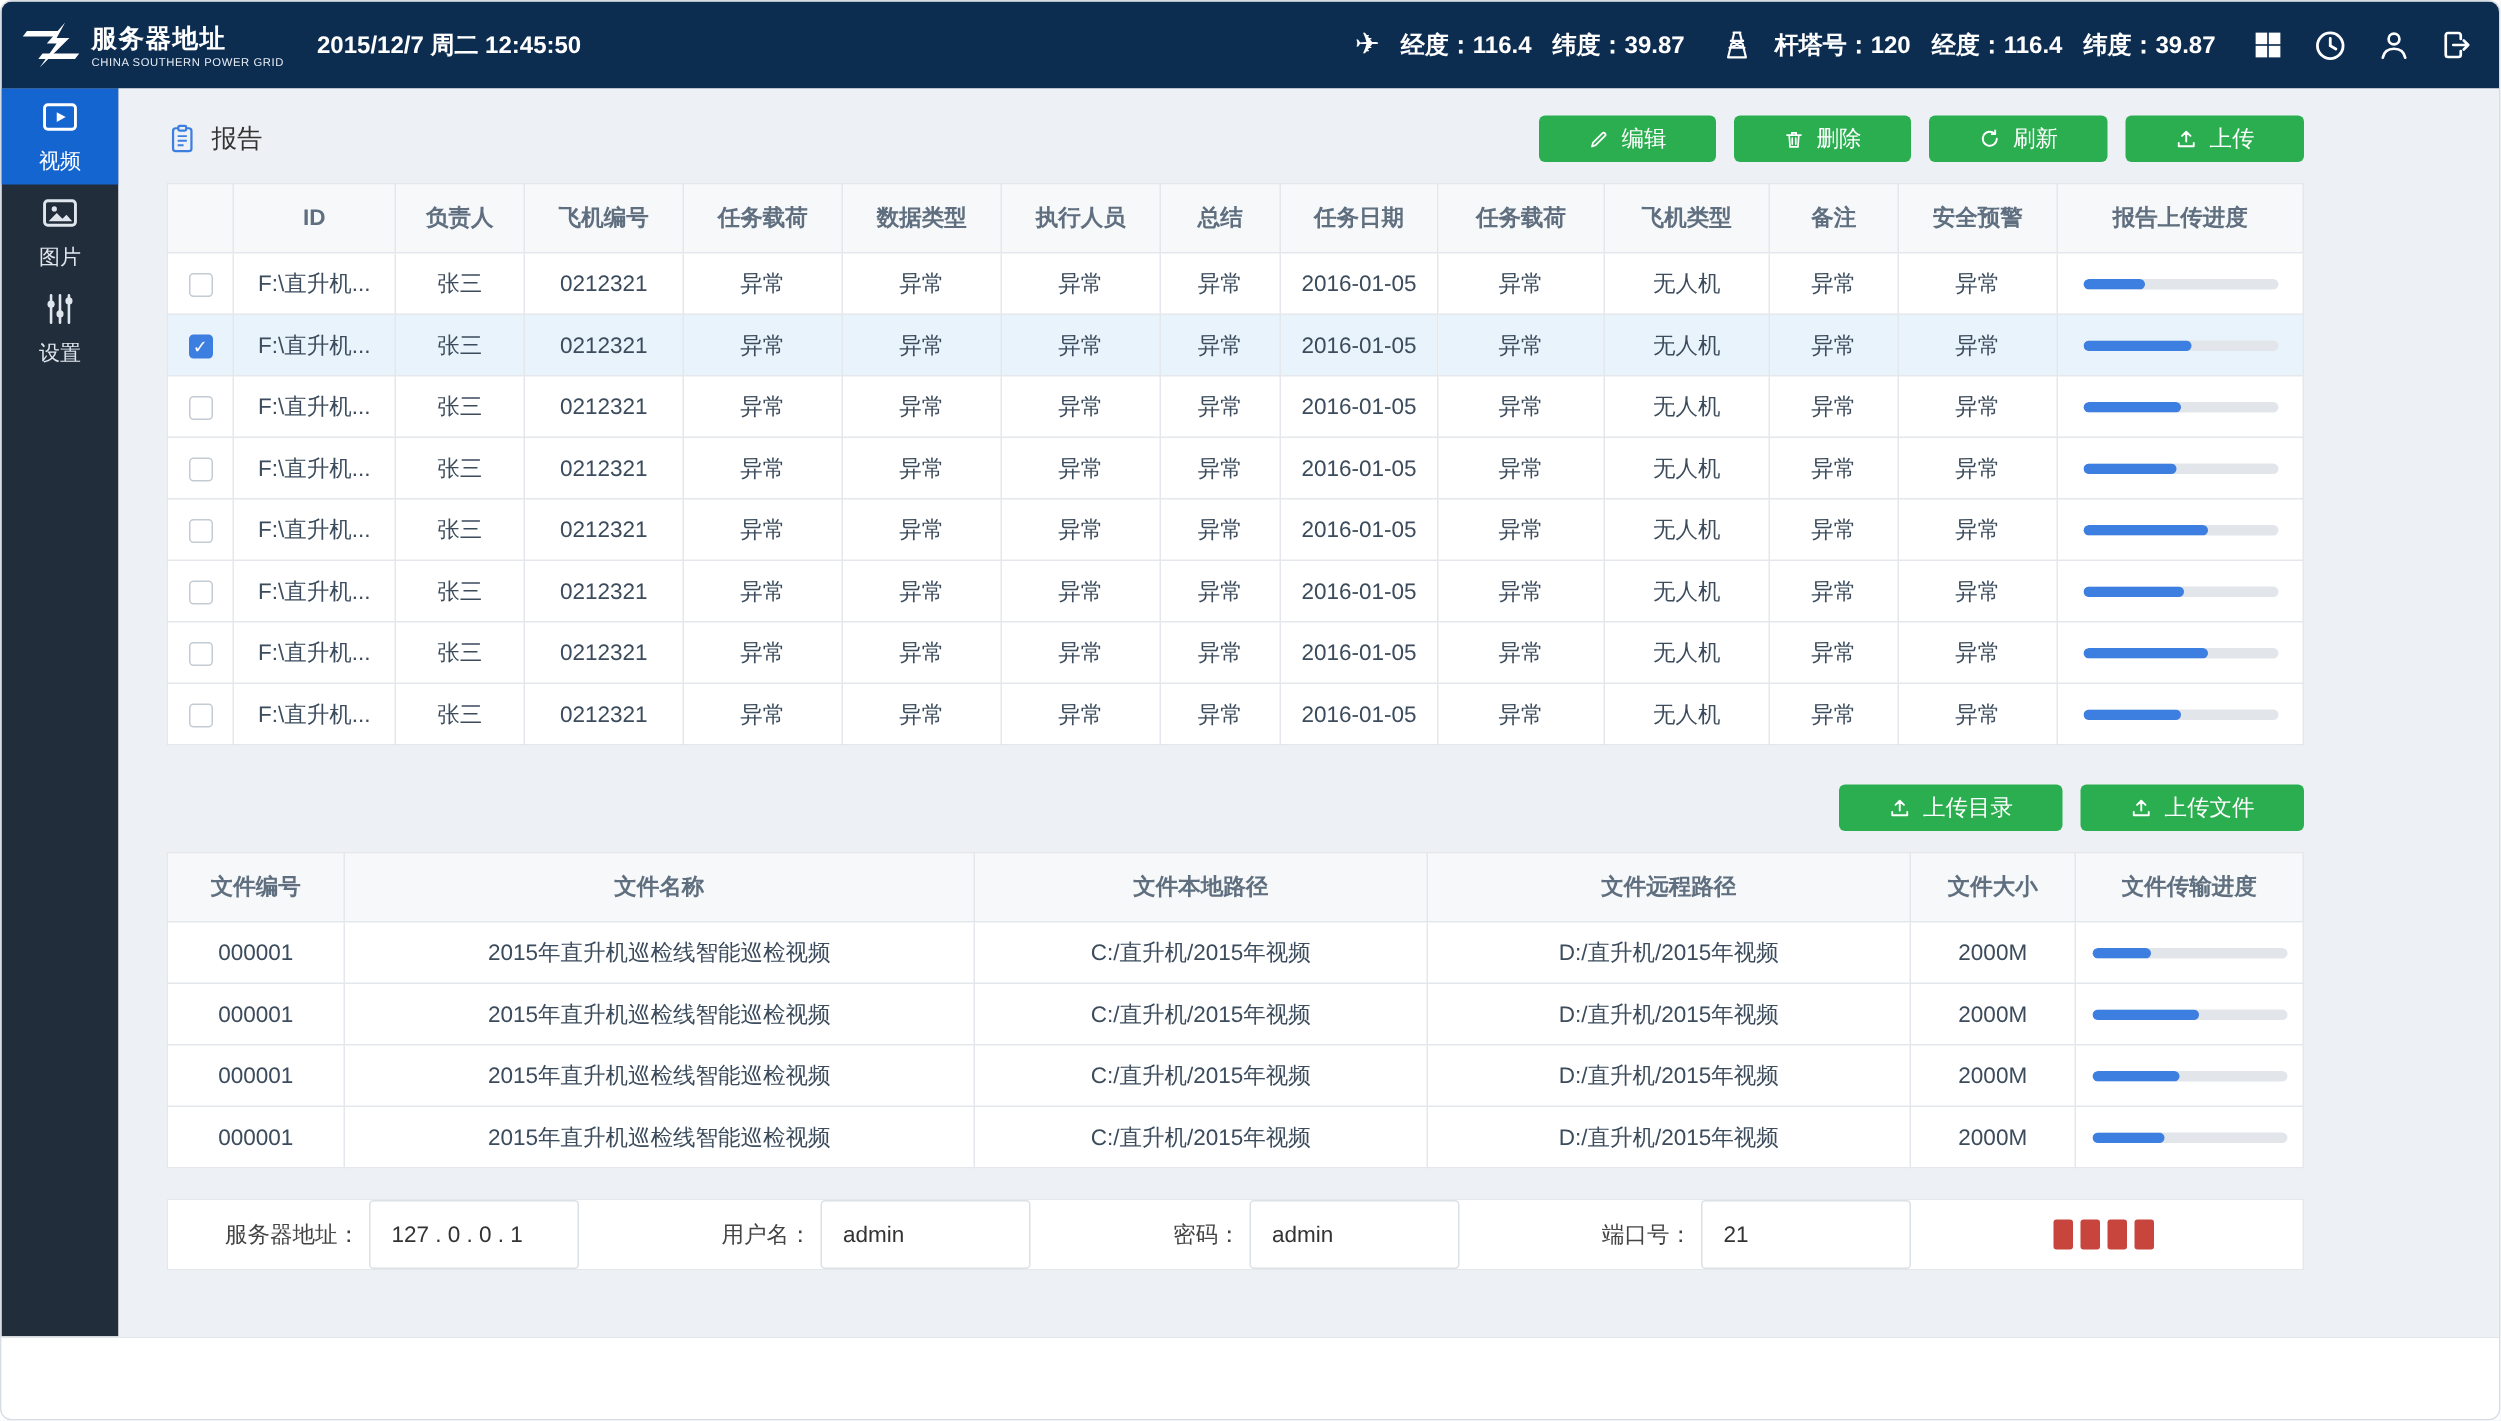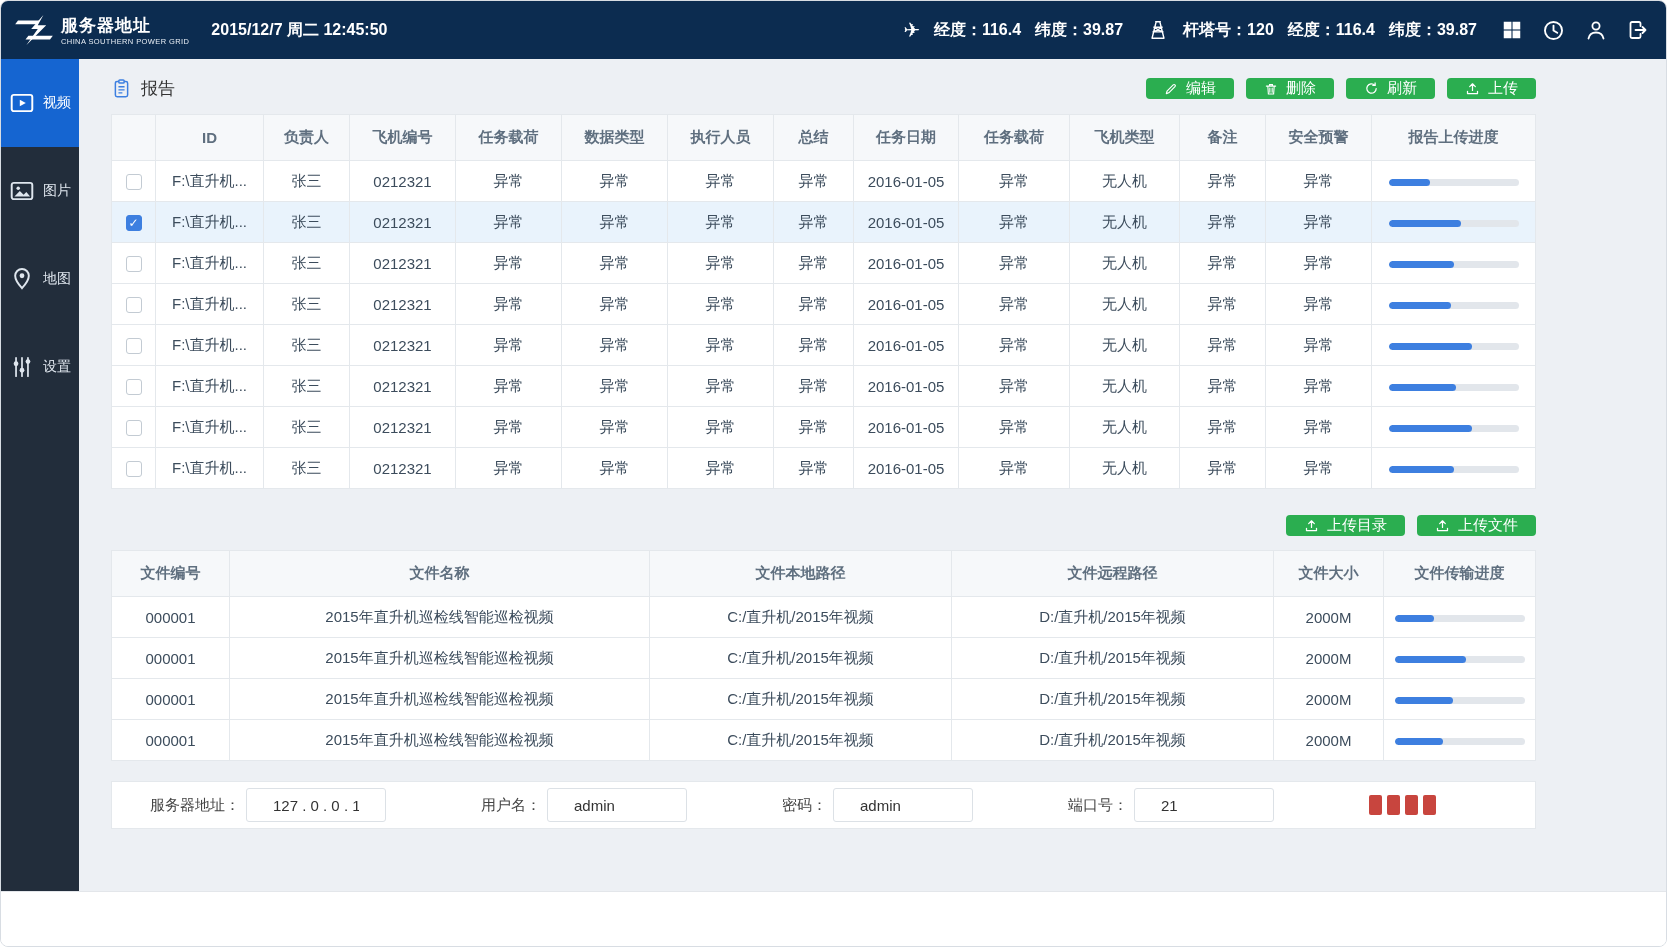--- a/index.html
+++ b/index.html
@@ -16,49 +16,49 @@
   .top-right{margin-left:auto;display:flex;align-items:center;gap:24px;font-size:16px;font-weight:700}
   .pos-group{display:flex;align-items:center;gap:14px}
   .glyph-icon{font-size:20px;line-height:1}
   .kv{white-space:nowrap}
   .top-icons{display:flex;align-items:center;gap:18px}
   .tb-icon{display:inline-flex;cursor:pointer;color:#fff}
 
   
   .app-body{display:flex;height:832px;flex:0 0 auto}
   .sidebar{width:78px;background:#222d3b;display:flex;flex-direction:column;flex:0 0 auto}
-  .side-item{height:88px;display:flex;flex-direction:row;align-items:center;justify-content:center;gap:8px;color:#dfe6ee;font-size:14px;cursor:pointer}
+  .side-item{height:64px;display:flex;flex-direction:column;align-items:center;justify-content:center;gap:8px;color:#dfe6ee;font-size:14px;cursor:pointer}
   .side-item.active{background:#1565d1;color:#fff}
 
   .main{flex:1;background:#edf0f4;padding:18px 130px 0 32px;overflow:hidden}
 
   
   .section-head{display:flex;align-items:center;justify-content:space-between;margin-bottom:14px}
   .section-title{display:flex;align-items:center;gap:9px;font-size:17px;color:#333;font-weight:400}
   .toolbar{display:flex;gap:12px}
-  .btn-green{height:21px;padding:0 18px;background:#2bae50;color:#fff;border:none;border-radius:4px;font-size:15px;display:inline-flex;align-items:center;gap:8px;cursor:pointer;font-family:inherit;white-space:nowrap}
+  .btn-green{height:31px;padding:0 33px;background:#2bae50;color:#fff;border:none;border-radius:4px;font-size:15px;display:inline-flex;align-items:center;gap:8px;cursor:pointer;font-family:inherit;white-space:nowrap}
 
   
   .grid{width:100%;border-collapse:collapse;background:#fff;table-layout:fixed}
   .grid th,.grid td{border:1px solid #e4e8ec;text-align:center;overflow:hidden;white-space:nowrap;text-overflow:ellipsis;padding:0 6px}
   .grid th{height:46px;background:#f6f8fa;color:#5f6f7f;font-weight:700;font-size:15px}
   .grid td{height:41px;color:#3c4c5c;font-size:15px}
   tr.selected td{background:#e9f3fc}
   .cb-col{width:44px}
   .checkbox{display:inline-block;width:16px;height:16px;border:1px solid #c3cbd3;border-radius:3px;background:#fff;line-height:15px;font-size:12px;color:#fff;vertical-align:middle;cursor:pointer;text-align:center}
   .checkbox.checked{background:#3d7fe0;border-color:#3d7fe0}
   .progress{display:inline-block;width:130px;height:7px;background:#e2e6eb;border-radius:4px;overflow:hidden;vertical-align:middle}
   .progress .fill{display:block;height:100%;background:#3d7fe0;border-radius:4px}
 
   .upload-toolbar{display:flex;justify-content:flex-end;gap:12px;margin:26px 0 14px}
 
   
   .server-form{margin-top:20px;background:#fff;border:1px solid #e4e8ec;height:48px;display:flex;align-items:center;padding-left:38px;gap:95px}
   .form-group{display:flex;align-items:center;gap:6px;font-size:15px;color:#444;white-space:nowrap}
-  .form-group input{width:140px;height:34px;border:1px solid #dce1e6;border-radius:3px;padding:0 26px;font-size:15px;color:#333;font-family:inherit;background:#fff}
+  .form-group input{width:140px;height:46px;border:1px solid #dce1e6;border-radius:3px;padding:0 14px;font-size:15px;color:#333;font-family:inherit;background:#fff}
   .status-lights{display:flex;gap:5px}
   .light{width:13px;height:20px;background:#c8453e;border-radius:2px}
 
   .bottom-strip{flex:1;background:#fff;border-top:1px solid #e3e6ea}
   svg{display:block}
 </style>
 </head>
 <body>
 
 <div class="page">
@@ -132,27 +132,20 @@
           </svg>
         <span>视频</span>
       </div>
       <div class="side-item">
         <svg width="26" height="26" viewBox="0 0 24 24">
             <rect x="2.5" y="4.5" width="19" height="15" rx="2" fill="none" stroke="currentColor" stroke-width="1.8"></rect>
             <circle cx="8.5" cy="9.5" r="1.6" fill="currentColor"></circle>
             <path d="M5 17l5-5 3.5 3.5L16 13l3.5 4z" fill="currentColor"></path>
           </svg>
         <span>图片</span>
-      </div>
-      <div class="side-item">
-        <svg width="26" height="26" viewBox="0 0 24 24">
-            <path d="M12 2.8a6.3 6.3 0 0 1 6.3 6.3c0 4.6-6.3 11.4-6.3 11.4S5.7 13.7 5.7 9.1A6.3 6.3 0 0 1 12 2.8z" fill="none" stroke="currentColor" stroke-width="1.8"></path>
-            <circle cx="12" cy="9" r="2.2" fill="currentColor"></circle>
-          </svg>
-        <span>地图</span>
       </div>
       <div class="side-item">
         <svg width="26" height="26" viewBox="0 0 24 24">
             <path d="M6.5 3.5v17 M12 3.5v17 M17.5 3.5v17" stroke="currentColor" stroke-width="1.6" stroke-linecap="round" fill="none"></path>
             <circle cx="6.5" cy="9" r="2.2" fill="currentColor"></circle>
             <circle cx="12" cy="15" r="2.2" fill="currentColor"></circle>
             <circle cx="17.5" cy="7" r="2.2" fill="currentColor"></circle>
           </svg>
         <span>设置</span>
       </div>

